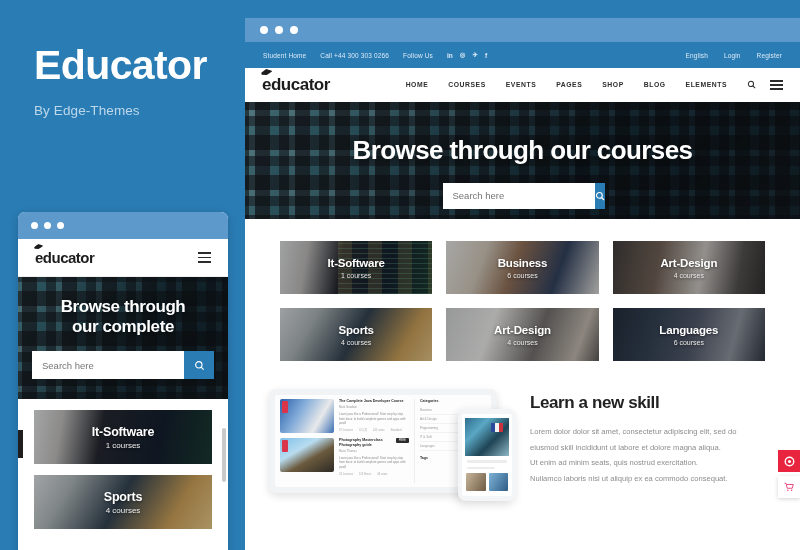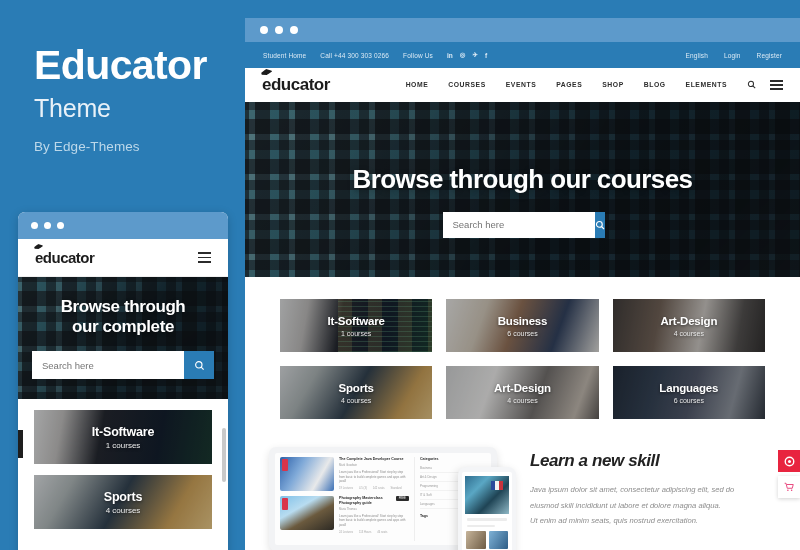--- a/index.html
+++ b/index.html
@@ -149,21 +149,21 @@
     justify-content: space-between; padding: 0 17px;
   }
   .navlinks { display: flex; align-items: center; gap: 20px; }
   .navlinks a {
     font-size: 6.8px; font-weight: bold; color: #2d2d2d;
     text-decoration: none; letter-spacing: 0.55px;
   }
   .nav-icons { display: flex; align-items: center; gap: 14px; margin-left: 20px; }
 
   .hero {
-    position: relative; height: 197px; overflow: hidden;
+    position: relative; height: 139px; overflow: hidden;
     background: linear-gradient(135deg,#7e9399 0%,#4e6671 40%,#2c3a43 75%,#7b8d92 100%);
   }
   .hero .shade { position: absolute; inset: 0; background: rgba(26,34,42,0.26); }
   .hero-inner {
     position: absolute; inset: 0; display: flex; flex-direction: column;
     align-items: center; justify-content: center;
   }
   .hero h1 {
     font-size: 26px; font-weight: bold; color: #fff; letter-spacing: -0.6px;
     text-shadow: 0 2px 6px rgba(0,0,0,0.42);
@@ -261,21 +261,21 @@
     content:""; position:absolute; right: 6px; top: 5px; width: 12px; height: 9px;
     background: linear-gradient(90deg,#2b4a9b 33%,#f2f2f2 33% 66%,#c8323c 66%);
   }
   .ph-line { height: 2.5px; background: #ececec; margin: 4px 5px; border-radius: 1px; }
   .ph-line.short { width: 55%; }
   .ph-cards { display: flex; gap: 3px; margin: 4px 4px 0; }
   .ph-card { flex: 1; height: 18px; border-radius: 1px; }
   .pc-a { background: linear-gradient(120deg,#c6b49a,#6d5b44); }
   .pc-b { background: linear-gradient(120deg,#7fb2d6,#2e5d86); }
 
-  .learn-text { flex: 1; padding-top: 12px; font-style: italic; }
+  .learn-text { flex: 1; padding-top: 12px; }
   .learn-text h2 {
     font-size: 17px; font-weight: bold; color: #222; letter-spacing: -0.4px;
   }
   .learn-text p {
     font-size: 7.6px; color: #8d8d8d; line-height: 2.05; margin-top: 11px;
   }
 
   
   .floaters { position: absolute; right: 0; top: 432px; width: 22px; }
   .fbtn {
@@ -285,21 +285,20 @@
   .fbtn.white { background: #fff; box-shadow: 0 1px 4px rgba(0,0,0,0.18); margin-top: 4px; }
 </style>
 </head>
 <body>
 
 <div class="stage">
 
   <div class="left-panel">
     <div class="brand-block">
       <div class="brand-title">Educator</div>
-      <div class="brand-sub">Theme</div>
       <div class="brand-by">By Edge-Themes</div>
     </div>
 
     <div class="mobile-mock">
       <div class="mm-chrome">
         <span class="dot"></span>
         <span class="dot"></span>
         <span class="dot"></span>
       </div>
       <div class="mm-nav">
@@ -524,23 +523,24 @@
               <div class="ph-card pc-a"></div>
               <div class="ph-card pc-b"></div>
             </div>
           </div>
         </div>
       </div>
 
       <div class="learn-text">
         <h2>Learn a new skill</h2>
         <p>
-          <span>Java ipsum dolor sit amet, consectetur adipiscing elit, sed do</span><br>
+          <span>Lorem dolor dolor sit amet, consectetur adipiscing elit, sed do</span><br>
           <span>eiusmod skill incididunt ut labore et dolore magna aliqua.</span><br>
           <span>Ut enim ad minim seats, quis nostrud exercitation.</span><br>
+          <span>Nullamco laboris nisi ut aliquip ex ea commodo consequat.</span>
         </p>
       </div>
     </div>
 
     <div class="floaters">
       <div class="fbtn red">
         <svg width="11" height="11" viewBox="0 0 16 16">
           <circle cx="8" cy="8" r="6.2" fill="none" stroke="#fff" stroke-width="2"></circle>
           <circle cx="8" cy="8" r="2.2" fill="#fff"></circle>
         </svg>

